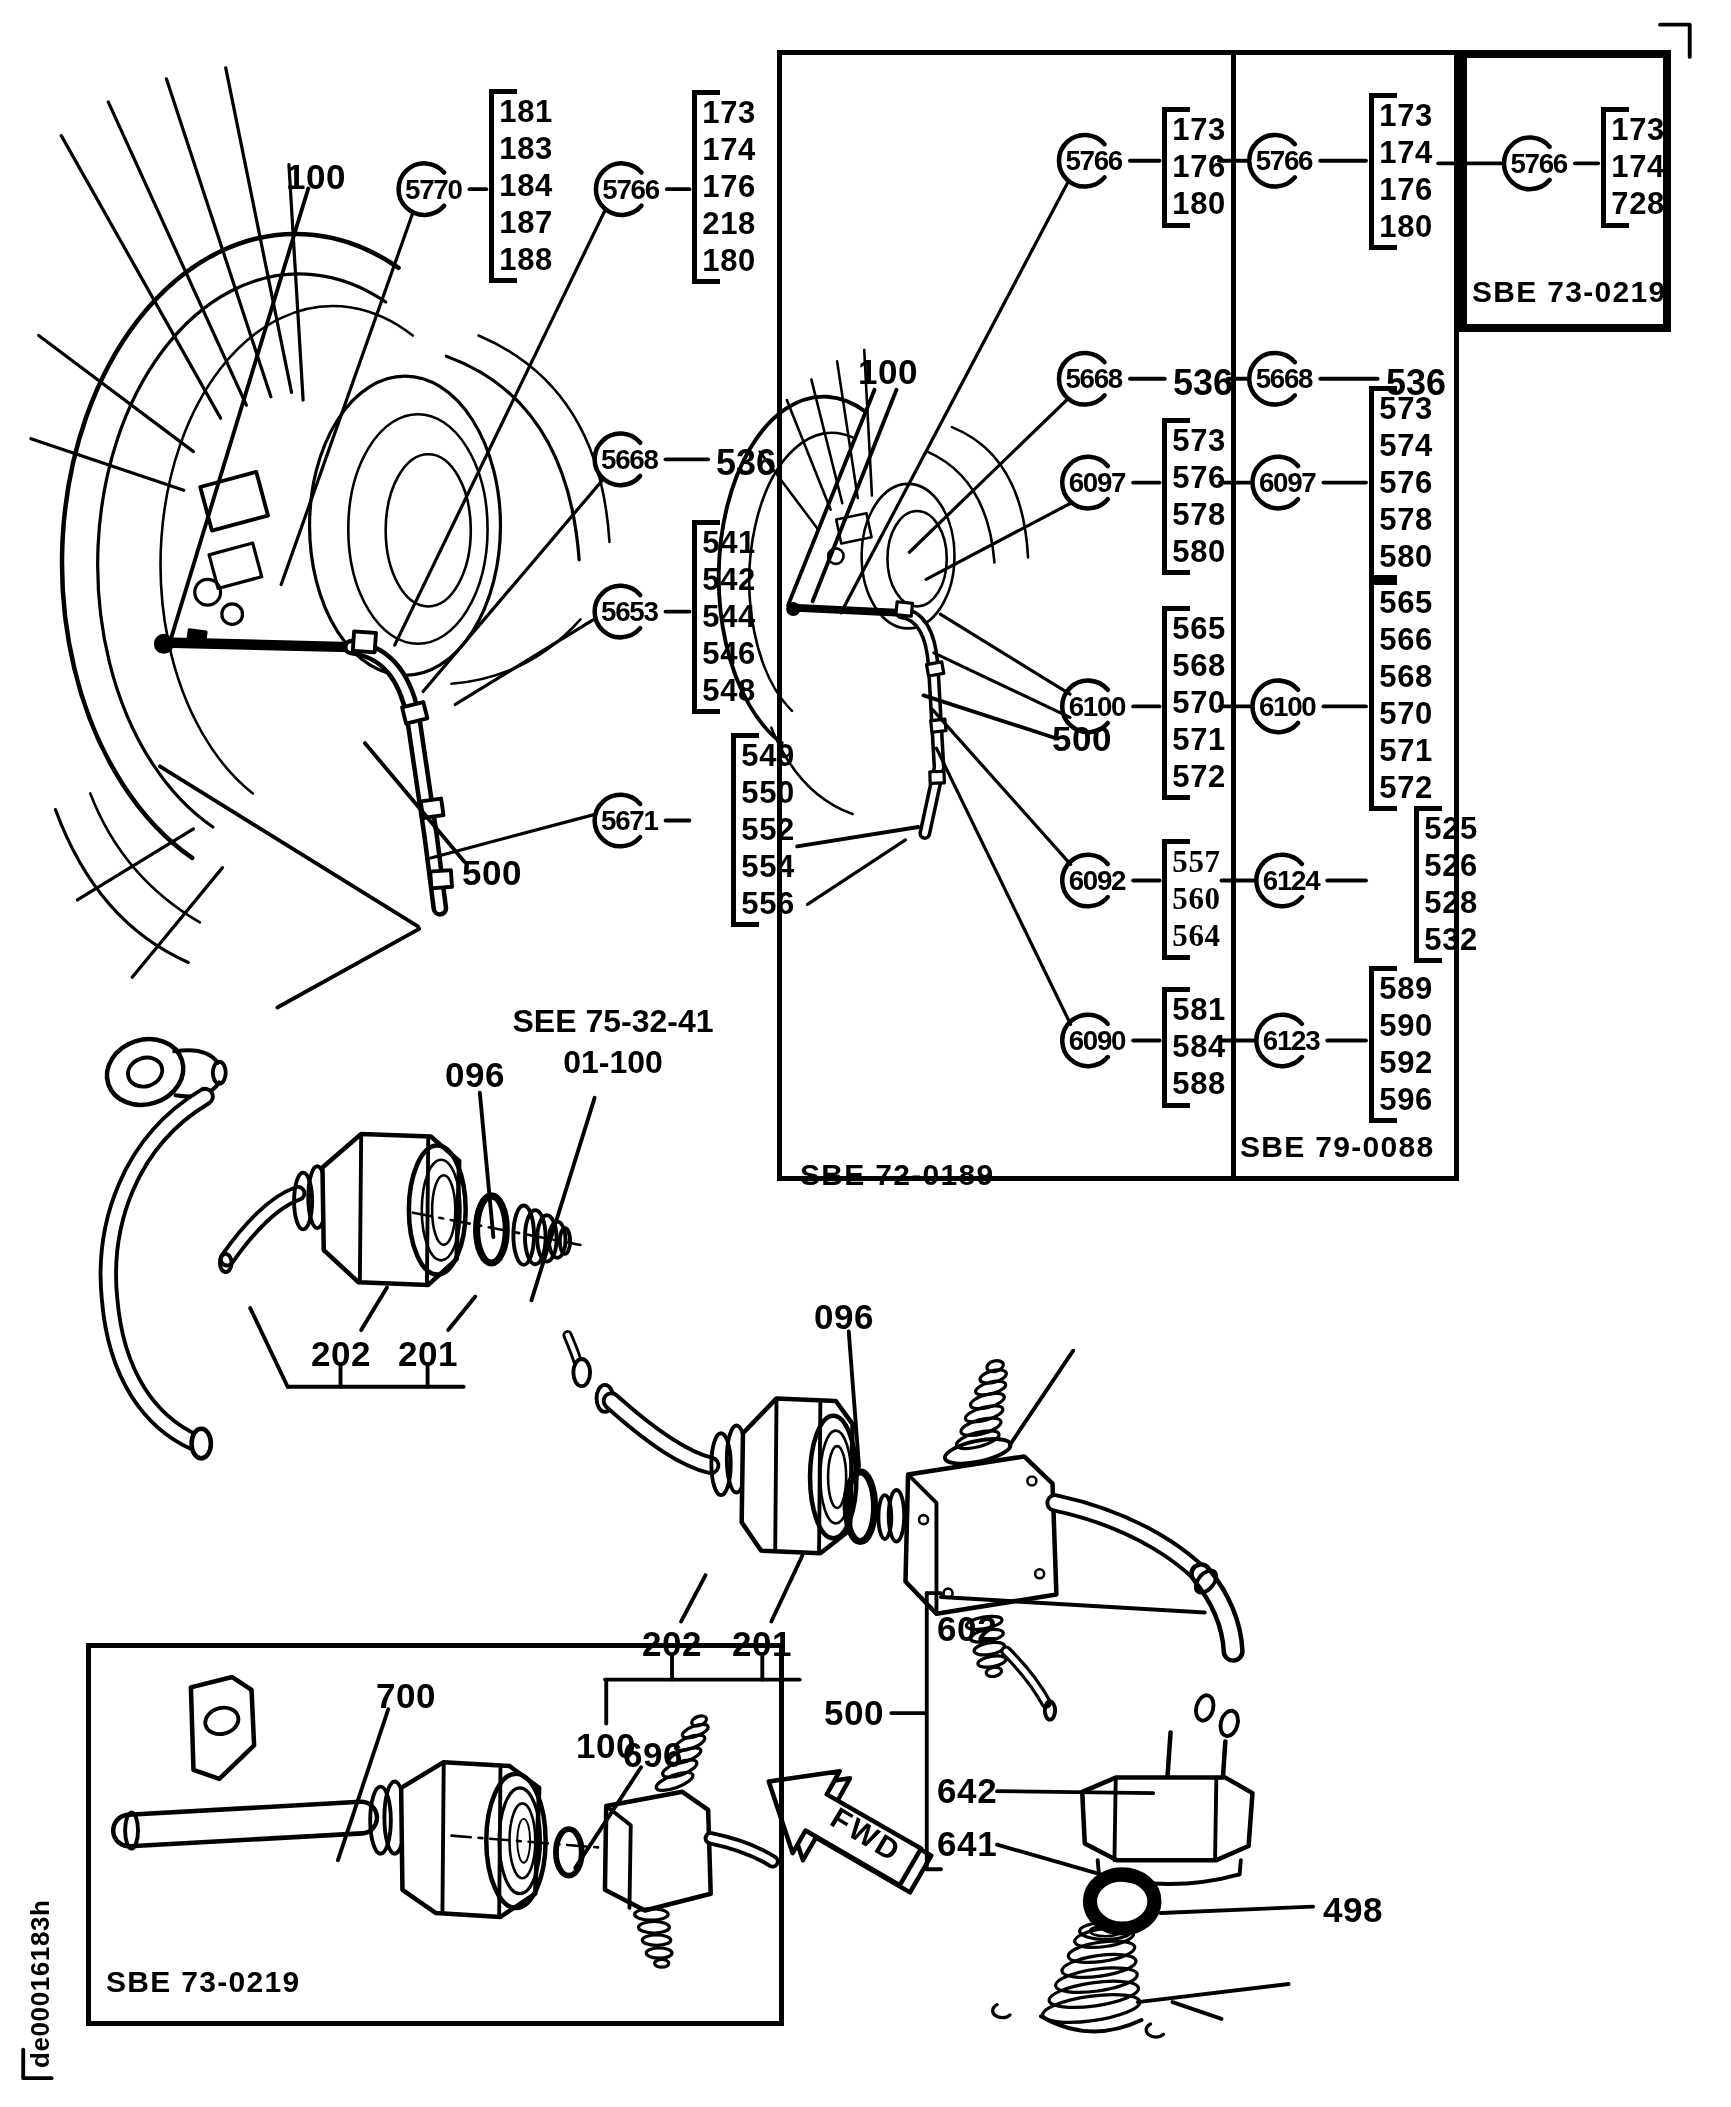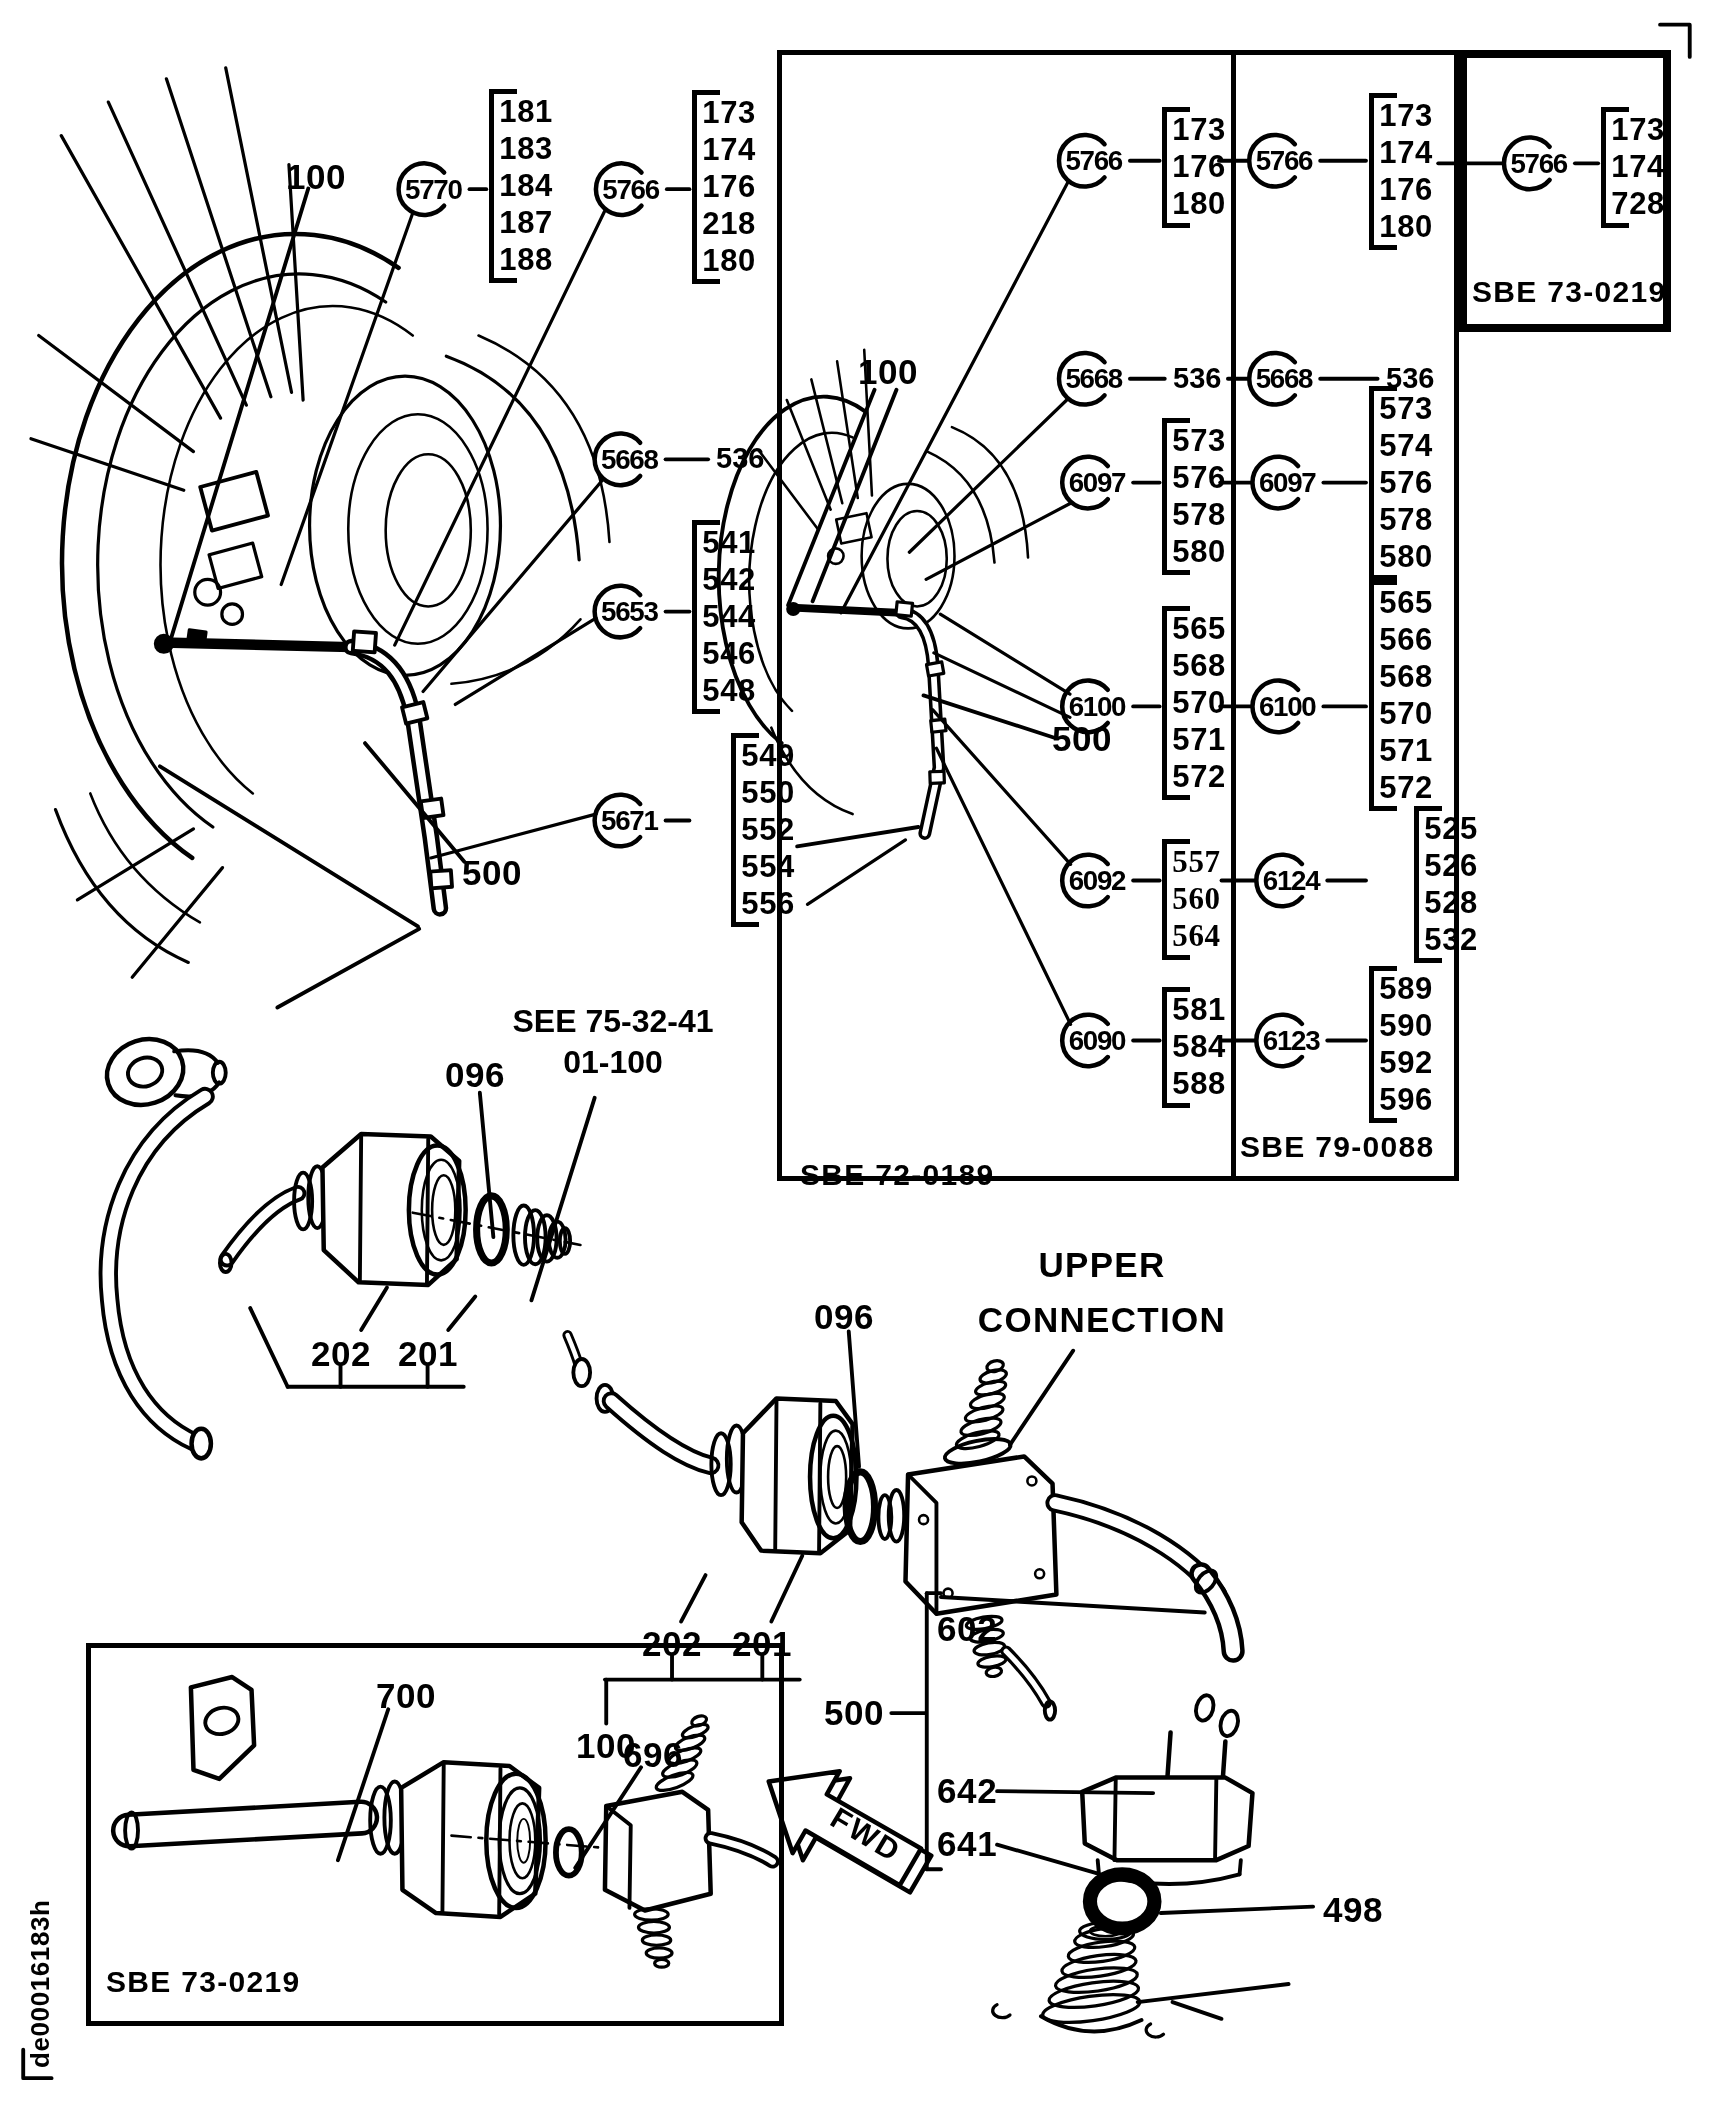--- a/index.html
+++ b/index.html
@@ -10,21 +10,21 @@
   .box{position:absolute;border:5.8px solid #000;box-sizing:border-box;}
   .box.thick{border-width:8.4px;}
   .vdiv{position:absolute;width:5.2px;background:#000;}
   .lbl{position:absolute;white-space:nowrap;transform:translateX(-50%);font-size:35px;letter-spacing:0.6px;}
   .lbl.left{transform:none;}
   .title{position:absolute;white-space:nowrap;font-size:30px;letter-spacing:1.3px;}
   .note{position:absolute;white-space:nowrap;font-size:32px;text-align:center;transform:translateX(-50%);line-height:41px;}
   .plist{position:absolute;}
   .plist .bracket{position:absolute;left:0;top:0;width:28px;height:100%;border-left:5.8px solid #000;border-top:5.8px solid #000;border-bottom:5.8px solid #000;box-sizing:border-box;}
   .plist .rows{position:relative;margin-left:10.3px;padding:3.9px 0;font-size:31px;line-height:37px;letter-spacing:0.6px;}
-  .suffix{position:absolute;font-size:29px;white-space:nowrap;}
+  .suffix{position:absolute;font-size:36px;white-space:nowrap;}
   #fwd-text{position:absolute;left:828px;top:1818px;font-size:30px;letter-spacing:2.6px;transform:rotate(31deg);}
   #doc-code{position:absolute;left:24.5px;top:2068px;font-size:26px;font-weight:bold;letter-spacing:0.6px;transform:rotate(-90deg);transform-origin:0 0;white-space:nowrap;}
   .conn{position:absolute;text-align:center;transform:translateX(-50%);font-size:35px;line-height:55px;letter-spacing:1.3px;}
 </style>
 </head>
 <body>
 
 <div id="stage">
 
   <svg id="art" width="1731" height="2108" viewBox="0 0 2684 3268">
@@ -352,24 +352,20 @@
   <div class="title" style="left:800px;top:1158px;">SBE 72-0189</div>
   <div class="title" style="left:1240px;top:1130px;">SBE 79-0088</div>
   <div class="title" style="left:1472px;top:275px;">SBE 73-0219</div>
   <div class="title" style="left:106px;top:1965px;">SBE 73-0219</div>
 
   <div class="note" style="left:613px;top:1001px;">
     <div>SEE 75-32-41</div>
     <div>01-100</div>
   </div>
 
-  <div class="conn" style="left:1102px;top:1237px;">
-    <div>UPPER</div>
-    <div>CONNECTION</div>
-  </div>
 
   <div id="fwd-text">FWD</div>
   <div id="doc-code">de00016183h</div>
 
   <div id="dyn">
       <div class="plist" style="left: 489px; top: 89px; height: 194px;">
         <div class="bracket"></div>
         <div class="rows">
           <div>181</div>
           <div>183</div>

